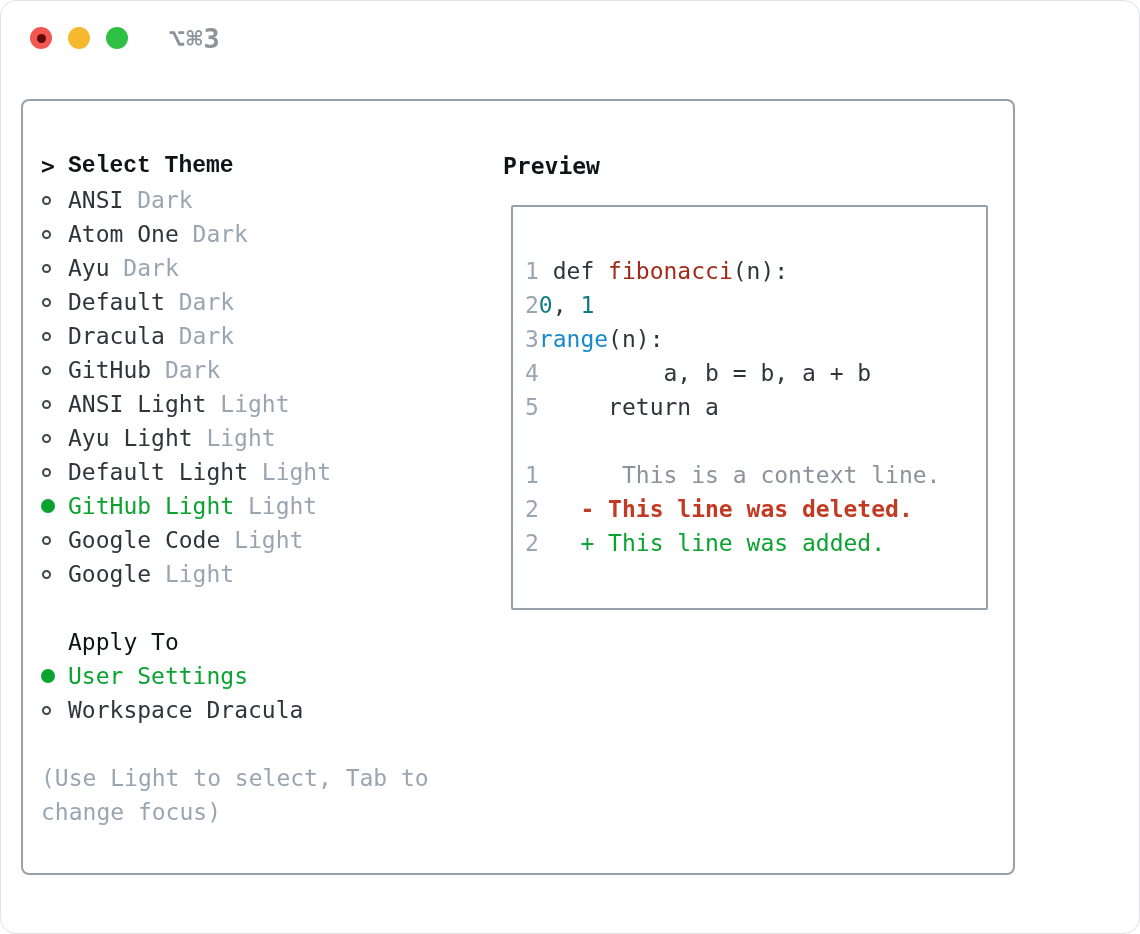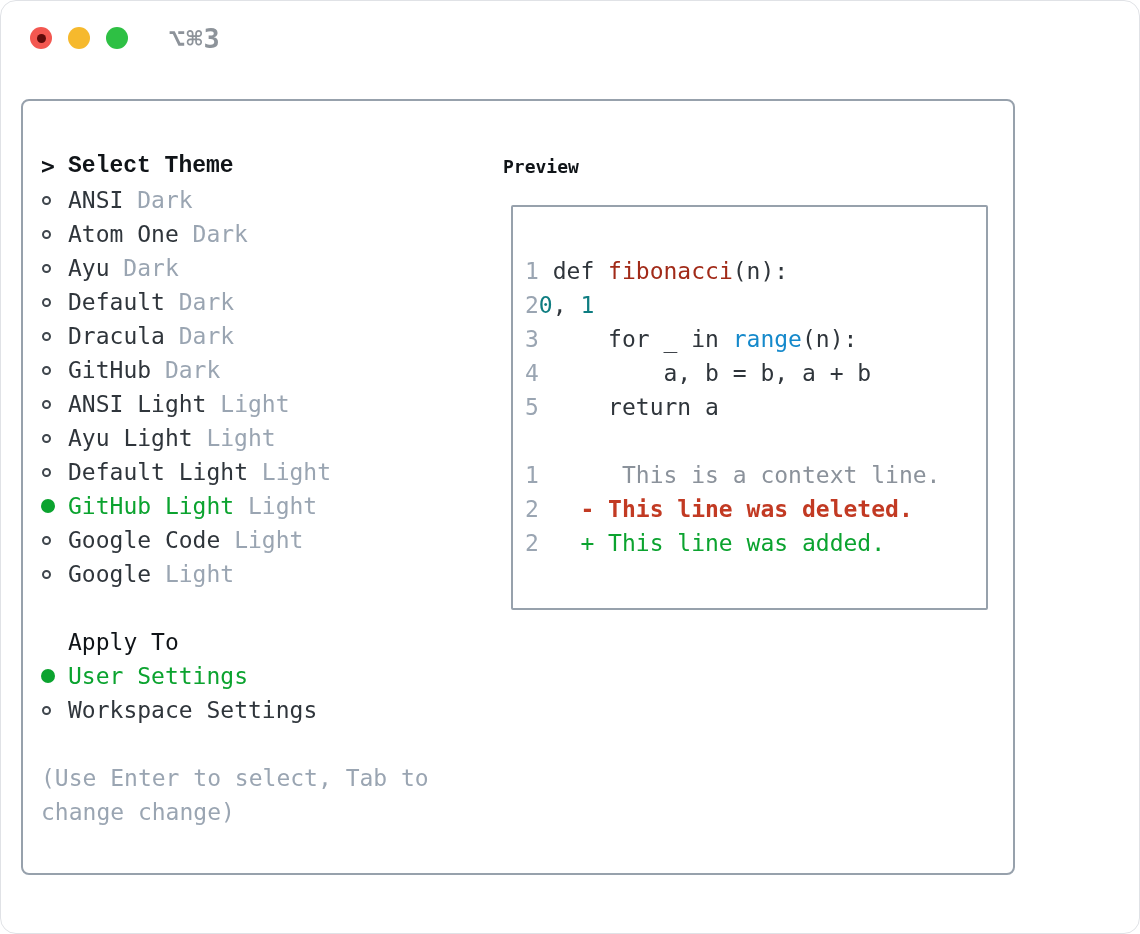--- a/index.html
+++ b/index.html
@@ -45,21 +45,21 @@
   .item-label { color:var(--text_dark); white-space:pre; }
   .item-label.sel { color:var(--accent_green); }
   .item-tag { color:var(--muted_gray); white-space:pre; margin-left:13.8px; }
   .spacer { height:34px; }
   .hint {
     width:420px; color:var(--muted_gray); font-size:23px; line-height:34px;
   }
   
   .preview-title {
     position:absolute; left:480px; top:48px; height:34px; display:flex; align-items:center;
-    font-size:18px; font-weight:bold; color:var(--heading_dark);
+    font-size:23px; font-weight:bold; color:var(--heading_dark);
   }
   .preview-box {
     position:absolute; left:488px; top:104px; width:477px; height:405px;
     border:2px solid var(--border_gray); border-radius:2px; background:#fff;
     padding:47px 12px; overflow:hidden;
   }
   .code-line { height:34px; display:flex; align-items:center; font-size:23px; white-space:pre; }
   .tok { white-space:pre; }
   .tok-ln      { color:var(--muted_gray); }
   .tok-text    { color:var(--text_dark); }
@@ -190,36 +190,36 @@
           <div class="row">
             <span class="marker">
               <span class="radio sel"></span>
             </span>
             <span class="item-label sel">User Settings</span>
           </div>
           <div class="row">
             <span class="marker">
               <span class="radio"></span>
             </span>
-            <span class="item-label">Workspace Settings</span>
+            <span class="item-label">Workspace Dracula</span>
           </div>
         </div>
 
       <div class="spacer"></div>
 
-      <div class="hint">(Use Enter to select, Tab to change change)</div>
+      <div class="hint">(Use Light to select, Tab to change focus)</div>
     </div>
 
     <div class="preview-title">Preview</div>
 
     <div class="preview-box">
       <div id="code-block">
           <div class="code-line"><span class="tok tok-ln">1</span><span class="tok tok-text"> def </span><span class="tok tok-func">fibonacci</span><span class="tok tok-text">(n):</span></div>
           <div class="code-line"><span class="tok tok-ln">2</span><span class="tok tok-num">0</span><span class="tok tok-text">, </span><span class="tok tok-num">1</span></div>
-          <div class="code-line"><span class="tok tok-ln">3</span><span class="tok tok-text">     for _ in </span><span class="tok tok-builtin">range</span><span class="tok tok-text">(n):</span></div>
+          <div class="code-line"><span class="tok tok-ln">3</span><span class="tok tok-builtin">range</span><span class="tok tok-text">(n):</span></div>
           <div class="code-line"><span class="tok tok-ln">4</span><span class="tok tok-text">         a, b = b, a + b</span></div>
           <div class="code-line"><span class="tok tok-ln">5</span><span class="tok tok-text">     return a</span></div>
           <div class="code-line"></div>
           <div class="code-line"><span class="tok tok-ln">1</span><span class="tok tok-context">      This is a context line.</span></div>
           <div class="code-line"><span class="tok tok-ln">2</span><span class="tok tok-deleted">   - This line was deleted.</span></div>
           <div class="code-line"><span class="tok tok-ln">2</span><span class="tok tok-added">   + This line was added.</span></div>
         </div>
     </div>
 
   </div>

